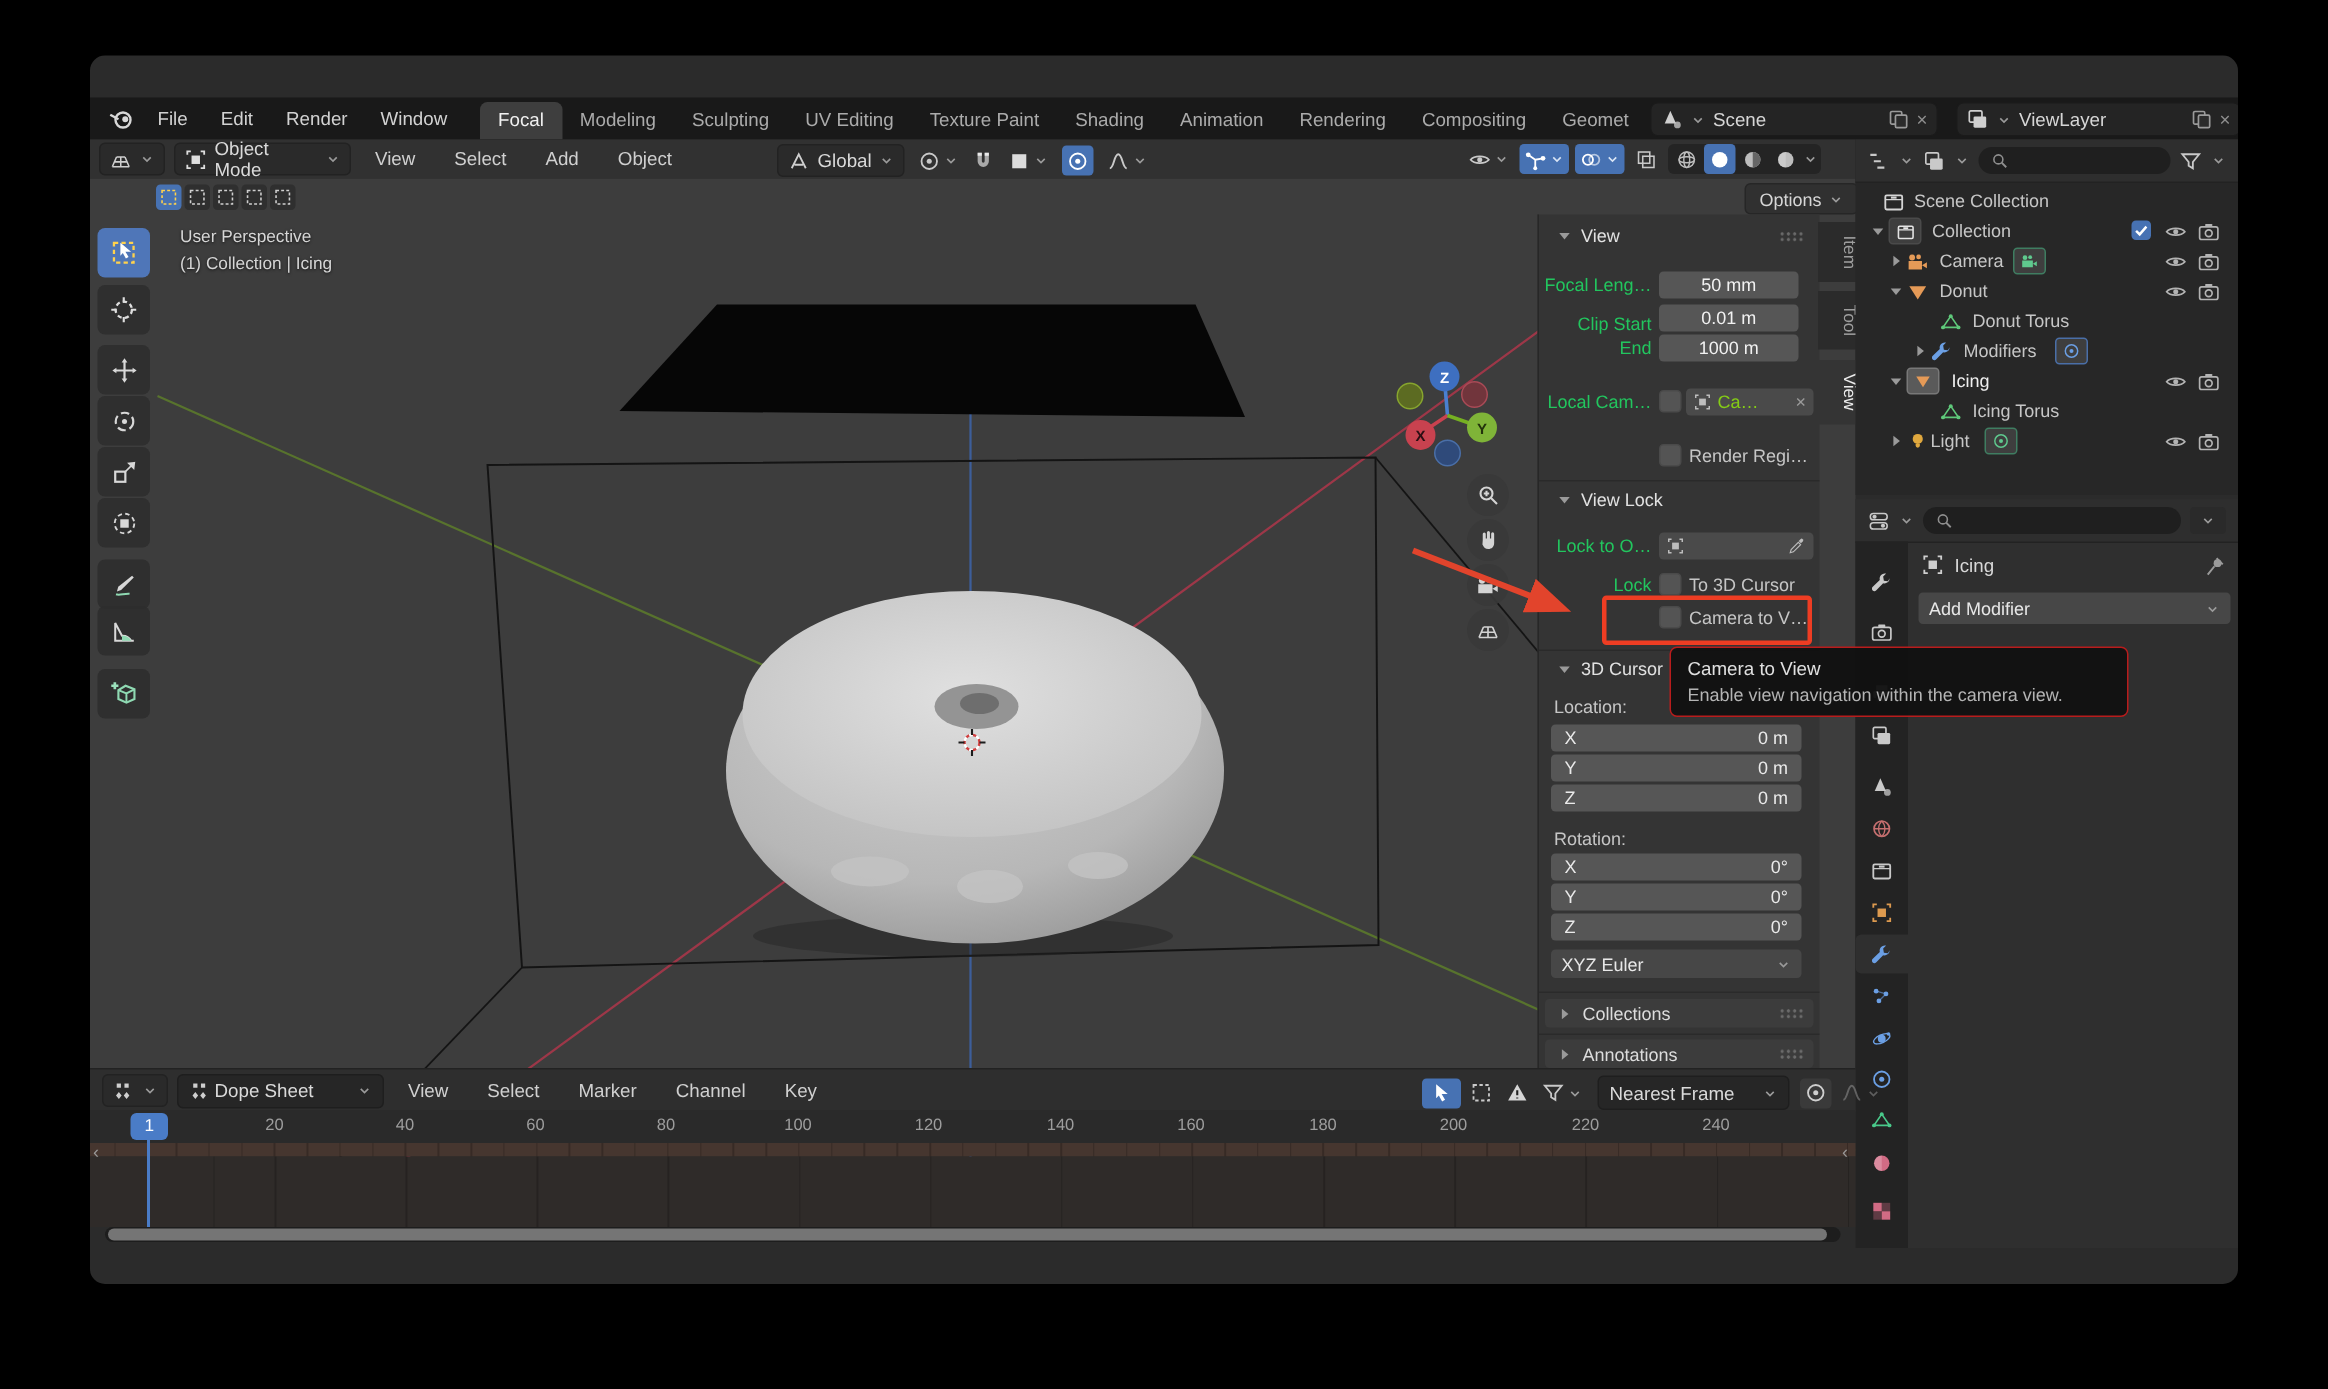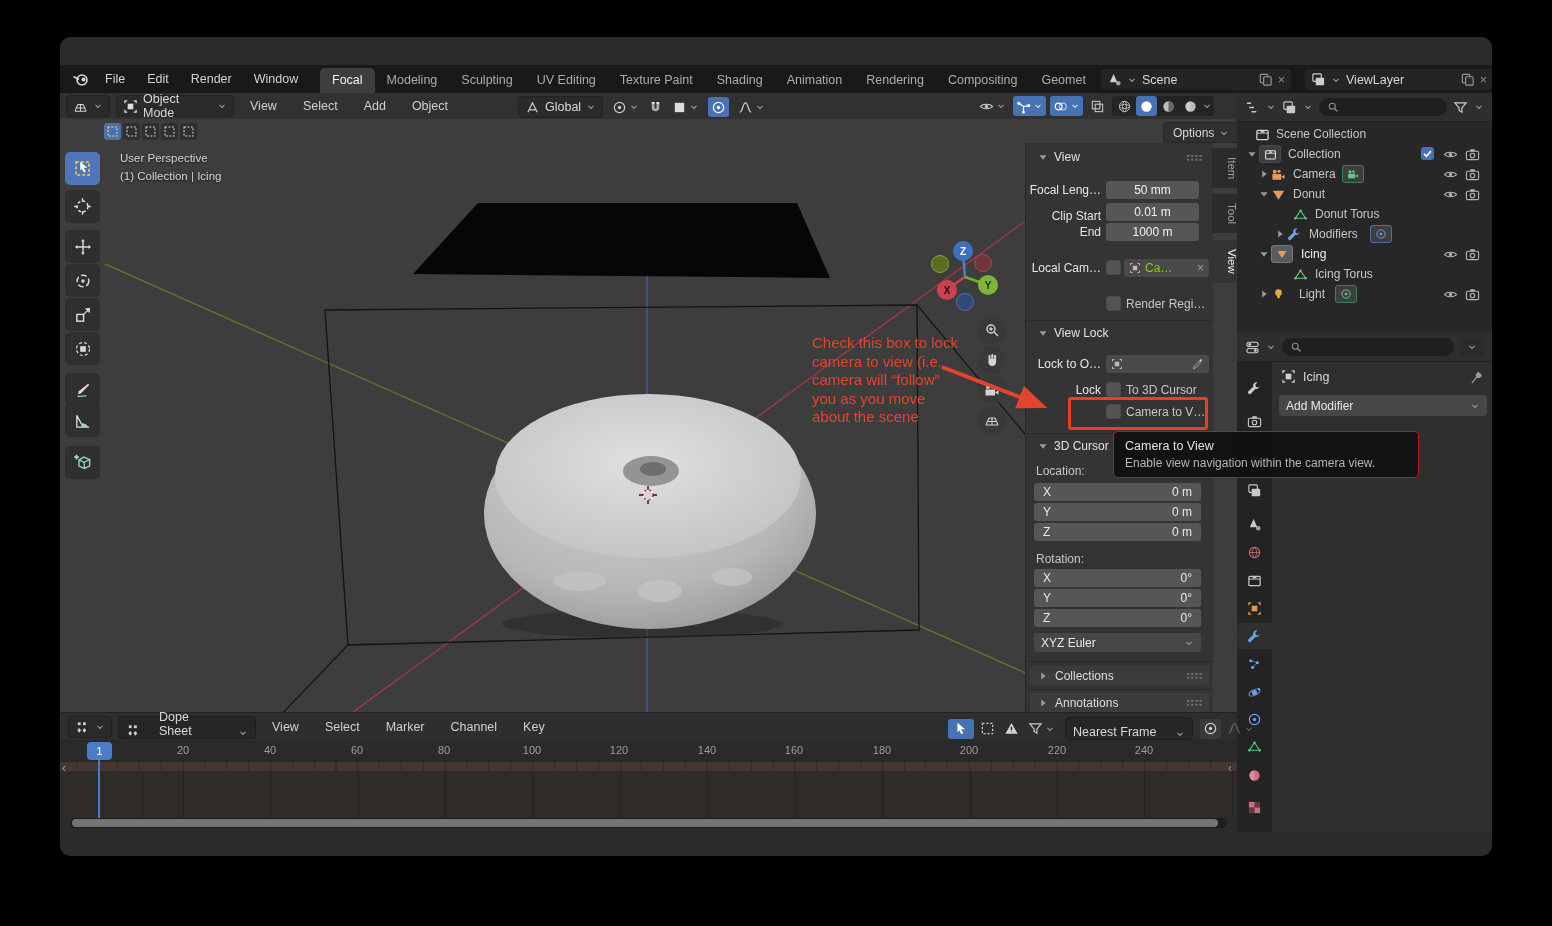--- a/index.html
+++ b/index.html
@@ -30,21 +30,21 @@
   .ovl{font-size:11.5px;color:#d6d6d6;text-shadow:0 1px 2px rgba(0,0,0,.65)}
   .selmode{width:17px;height:17px;border-radius:3px;display:flex;align-items:center;justify-content:center;background:#2f2f2f}
   .selmode.on{background:#4772b3}
   .optbtn{background:#303030;border:1px solid #262626;border-radius:4px;height:19px;display:flex;align-items:center;gap:5px;padding:0 9px;font-size:12px;color:#d6d6d6}
   .toolbtn{position:absolute;left:5px;width:35px;height:33px;border-radius:5px;background:#2e2e2eE6;display:flex;align-items:center;justify-content:center}
   .toolbtn.on{background:#4f76b8}
   .anno{font-size:15px;line-height:18.5px;color:#e2442c}
   
   .np{left:965px;top:106px;width:187px;height:569px;background:#343434;border-left:1px solid #272727}
   .nphead{font-size:12px;color:#e2e2e2;display:flex;align-items:center;gap:4px}
-  .nlabel{font-size:12px;color:#e5e5e5;text-align:center;position:absolute}
+  .nlabel{font-size:12px;color:#22c55e;text-align:center;position:absolute}
   .nfield{position:absolute;background:#565656;border-radius:3px;height:18px;font-size:12px;color:#f1f1f1;display:flex;align-items:center;justify-content:center}
   .nrow{position:absolute;background:#565656;border-radius:3px;height:18px;font-size:12px;color:#eaeaea;display:flex;align-items:center;left:8px;right:12px;padding:0 9px;justify-content:space-between}
   .ncheck{position:absolute;width:13px;height:13px;background:#545454;border-radius:3px;border:1px solid #4a4a4a}
   .ntext{font-size:12px;color:#c6c6c6;position:absolute}
   .ndrop{position:absolute;background:#474747;border-radius:3px;height:19px;font-size:12px;color:#e8e8e8;display:flex;align-items:center;justify-content:space-between;padding:0 7px}
   .collhead{position:absolute;left:4px;right:4px;height:19px;background:#3c3c3c;border-radius:3px;display:flex;align-items:center;gap:5px;font-size:12px;color:#dcdcdc;padding:0 6px}
   .grip{width:17px;height:7px;background-image:radial-gradient(#777 1px,transparent 1.3px);background-size:4.2px 3.8px;opacity:.8}
   .ntab{position:absolute;left:1152px;width:22px;writing-mode:vertical-rl;font-size:11.5px;color:#9e9e9e;background:#2b2b2b;border-radius:0 4px 4px 0;padding:9px 4px;text-align:center}
   .ntab.on{background:#343434;color:#ececec}
   .sep{position:absolute;left:0;right:0;height:1px;background:#2a2a2a}
@@ -63,21 +63,21 @@
   .ptabs{position:absolute;left:0;top:28px;bottom:0;width:35px;background:#232323}
   .ptab{position:absolute;left:0;width:35px;height:26px;display:flex;align-items:center;justify-content:center}
   .ptab.on{background:#2f2f2f;border-radius:4px 0 0 4px}
   
   .tooltip{left:1053px;top:394px;width:282px;background:rgba(17,17,17,.96);border:1px solid #b91c1c;border-radius:5px;padding:7px 11px;z-index:60}
   .tt1{font-size:12.5px;color:#e0e0e0}
   .tt2{font-size:12px;color:#b4b4b4;margin-top:3px}
   .redbox{left:1008px;top:360px;width:134px;height:27px;border:3px solid #ee3d23;border-radius:3px;z-index:40}
   
   .dshead{left:0;top:675px;width:1177px;height:28px;background:#2e2e2e;border-top:1px solid #222}
-  .dsel{background:#262626;border:1px solid #1e1e1e;border-radius:4px;height:21px;display:flex;align-items:flex-end;gap:18px;padding:0 7px;font-size:12.5px;color:#dadada}
+  .dsel{background:#262626;border:1px solid #1e1e1e;border-radius:4px;height:21px;display:flex;align-items:center;gap:2px;padding:0 7px;font-size:12.5px;color:#dadada}
   .ruler{left:0;top:703px;width:1177px;height:22px;background:#2a2a2a}
   .tick{position:absolute;top:4px;transform:translateX(-50%);font-size:11px;color:#9d9d9d}
   .band{left:0;top:725px;width:1177px;height:9px;background:#46362f;background-image:repeating-linear-gradient(90deg,rgba(0,0,0,.22) 0 1px,transparent 1px 21.85px);background-position:57px 0}
   .dsbody{left:0;top:734px;width:1177px;height:47px;background:#2f2b29;background-image:repeating-linear-gradient(90deg,rgba(0,0,0,.2) 0 1px,transparent 1px 87.4px);background-position:123px 0}
   .scrollbar{left:10px;top:781px;width:1157px;height:10px;background:#1d1d1d;border-radius:5px}
   .thumb{position:absolute;left:2px;top:1px;height:8px;width:1146px;background:#757575;border-radius:4px}
   .fbadge{position:absolute;left:27px;top:2px;width:25px;height:18px;background:#4a7cc7;border-radius:4px;color:#fff;font-size:11.5px;display:flex;align-items:center;justify-content:center}
   .playhead{position:absolute;left:38px;top:721px;width:2px;height:60px;background:#4a7cc7}
   
   .statusbar{left:0;top:795px;width:100%;height:24px;background:#191919;border-top:1px solid #0d0d0d}
@@ -590,27 +590,20 @@
           </svg>
         </span>
     </div>
     <div class="optbtn abs" style="left:1103px;top:3px">
         <span>Options</span>
         <svg class="chev">
           <use href="#s-chev"></use>
         </svg>
       </div>
 
-    <div class="abs anno" style="left:752px;top:215px;width:210px">
-      <div>Check this box to lock</div>
-      <div>camera to view (i.e.</div>
-      <div>camera will “follow”</div>
-      <div>you as you move</div>
-      <div>about the scene</div>
-    </div>
   </div>
 
   <div>
     <div class="toolbtn on" style="top:115px">
         <svg width="19" height="19" style="color:#ffd24d">
           <use href="#s-dashbox"></use>
         </svg>
         <svg width="12" height="12" style="color:#fff;position:absolute;left:13px;top:9px">
           <use href="#s-arrow"></use>
         </svg>
@@ -922,21 +915,21 @@
       <span style="margin-left:7px">Icing Torus</span>
     </div>
     <div class="orow" style="top:191px">
       <span style="width:20px"></span>
         <svg class="tw">
           <use href="#s-tright"></use>
         </svg>
       <svg class="oic" style="color:#e0a83e">
           <use href="#s-bulb"></use>
         </svg>
-      <span style="margin-left:13px">Light</span>
+      <span style="margin-left:1px">Light</span>
       <span class="badge" style="border-color:#3f7d61;margin-left:10px">
           <svg class="oic" style="width:12px;height:12px;color:#5fc98e">
             <use href="#s-circledot"></use>
           </svg>
         </span>
       <span class="octl">
           <svg class="oic">
             <use href="#s-eye"></use>
           </svg>
           <svg class="oic">

